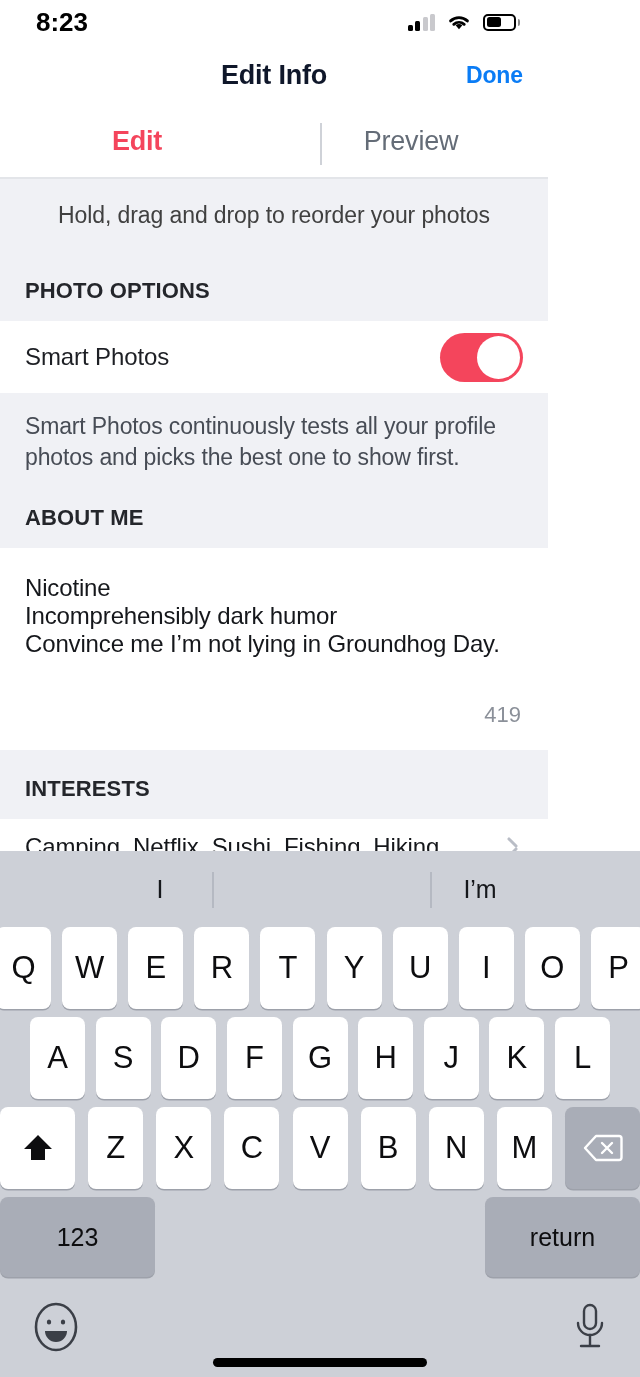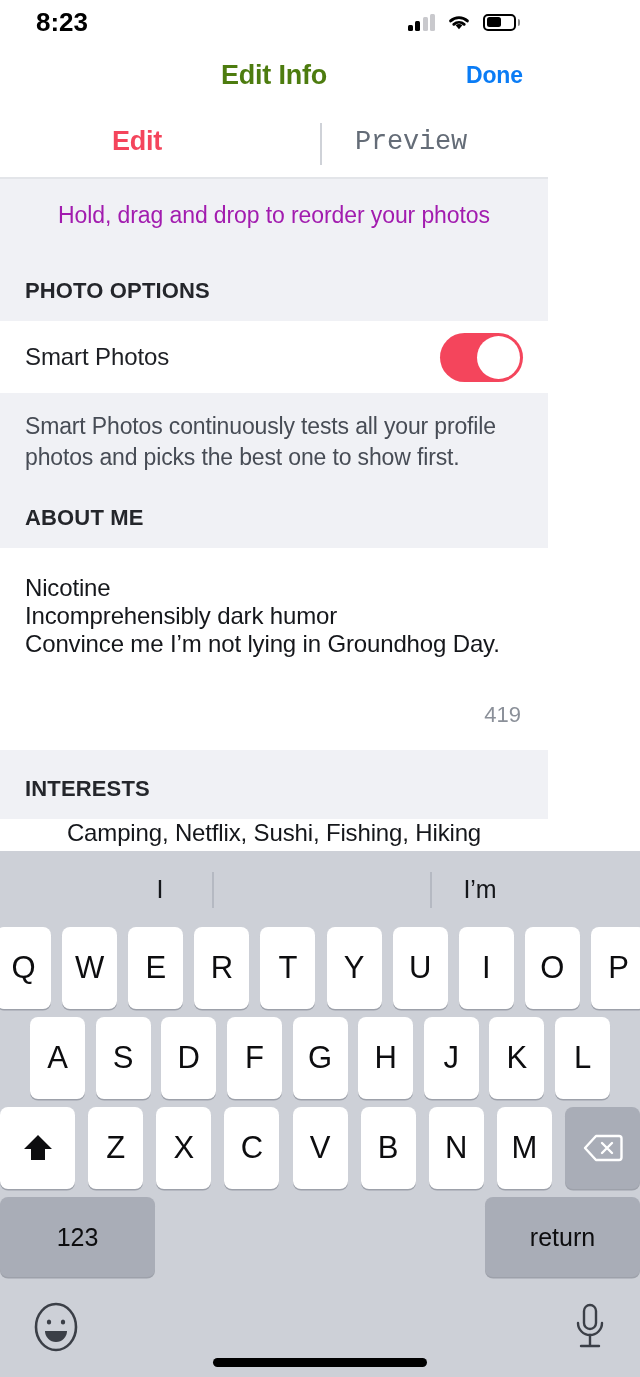--- a/index.html
+++ b/index.html
@@ -37,47 +37,47 @@
     width: 2.5px; height: 7px; background: #000; border-radius: 0 2px 2px 0;
     margin-left: 1.5px; opacity: .45;
   }
 
   
   .nav-header {
     height: 62px; position: relative;
     display: flex; align-items: center; justify-content: center;
     background: #ffffff;
   }
-  .nav-title { font-size: 27px; font-weight: bold; color: #4d7c0f; letter-spacing: -0.2px; }
+  .nav-title { font-size: 27px; font-weight: bold; color: #0f172a; letter-spacing: -0.2px; }
   .nav-done {
     position: absolute; right: 25px; top: 50%; transform: translateY(-50%);
     font-size: 23px; font-weight: bold; color: #0a7cf5; letter-spacing: -0.1px;
   }
 
   
   .seg-tabs {
     height: 73px; display: flex; align-items: center;
     background: #ffffff; border-bottom: 2px solid #e3e5e9; position: relative;
   }
   .seg-tab { flex: 1; text-align: center; font-size: 27px; letter-spacing: -0.2px; }
   .seg-tab.active { color: #f4455c; font-weight: bold; }
-  .seg-tab.inactive { color: #646c77; font-weight: normal; font-family: Liberation Mono, monospace; }
+  .seg-tab.inactive { color: #646c77; font-weight: normal; }
   .seg-divider {
     position: absolute; left: 320px; top: 17px;
     width: 2px; height: 42px; background: #cfd2d8;
   }
 
   
   .content { background: #ffffff; }
 
   .hint-row {
     height: 73px; display: flex; align-items: center; justify-content: center;
     background: #f0f1f5;
   }
-  .hint-text { font-size: 23px; color: #a21caf; letter-spacing: -0.1px; }
+  .hint-text { font-size: 23px; color: #404040; letter-spacing: -0.1px; }
 
   .section-head {
     background: #f0f1f5; padding: 26px 25px 17px 25px;
   }
   .section-head-text {
     font-size: 22px; font-weight: bold; color: #24262b; letter-spacing: 0.15px;
   }
 
   .row-white {
     background: #ffffff; padding: 0 25px;
@@ -112,21 +112,20 @@
   }
   .char-count {
     text-align: right; font-size: 22px; color: #8b9099;
     padding: 14px 27px 22px 0; background: #ffffff;
   }
 
   .interest-row {
     background: #ffffff; padding: 0 25px;
     display: flex; align-items: center; justify-content: space-between;
     height: 56px;
-    flex-direction: column;
   }
   .interest-text { font-size: 24px; color: #15171b; letter-spacing: -0.15px; }
   .chev {
     width: 15px; height: 25px; position: relative; flex: none; margin-right: 4px;
   }
   .chev::before, .chev::after {
     content: ""; position: absolute; left: 2px; width: 13px; height: 3px;
     background: #b9bdc6; border-radius: 2px;
   }
   .chev::before { top: 6px;  transform: rotate(45deg); }

